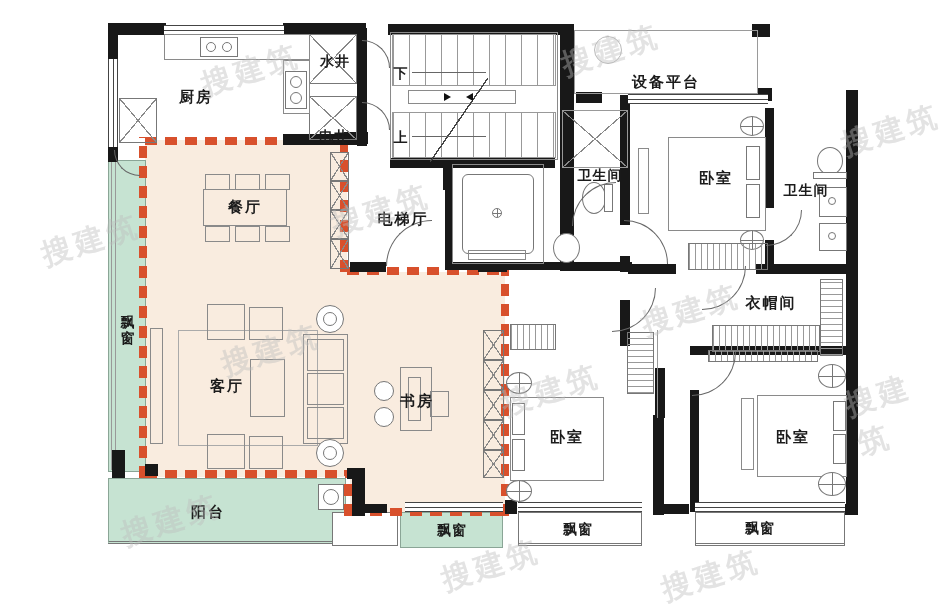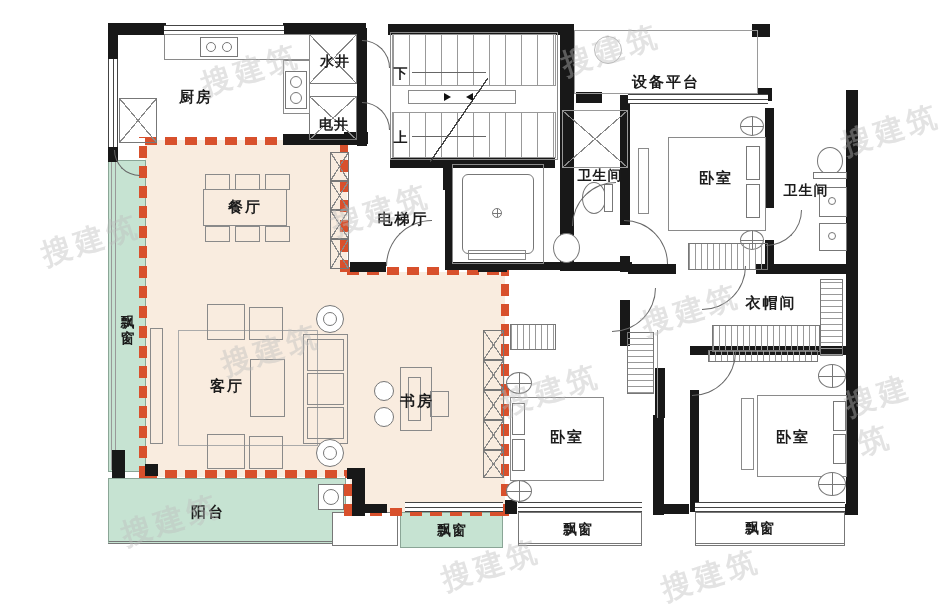--- a/index.html
+++ b/index.html
@@ -229,21 +229,21 @@
   <div class="box" style="left:833px;top:434px;width:13px;height:30px"></div>
   <div class="tgt" style="left:818px;top:364px;width:28px;height:24px"></div>
   <div class="tgt" style="left:818px;top:472px;width:28px;height:24px"></div>
   <div class="thin" style="left:741px;top:398px;width:13px;height:72px"></div>
 
   <div class="box" style="left:318px;top:484px;width:26px;height:26px"></div>
   <div class="circ" style="left:323px;top:489px;width:16px;height:16px"></div>
 
   <span class="lbl" style="left:196px;top:97px">厨房</span>
   <span class="lbl sm" style="left:335px;top:61px">水井</span>
-  <span class="lbl sm" style="left:334px;top:124px">电井</span>
+  <span class="lbl sm" style="left:334px;top:136px">电井</span>
   <span class="lbl sm" style="left:401px;top:73px">下</span>
   <span class="lbl sm" style="left:401px;top:137px">上</span>
   <span class="lbl" style="left:666px;top:82px">设备平台</span>
   <span class="lbl" style="left:403px;top:219px">电梯厅</span>
   <span class="lbl sm" style="left:600px;top:175px">卫生间</span>
   <span class="lbl" style="left:716px;top:178px">卧室</span>
   <span class="lbl sm" style="left:806px;top:190px">卫生间</span>
   <span class="lbl" style="left:245px;top:207px">餐厅</span>
   <span class="lbl" style="left:771px;top:303px">衣帽间</span>
   <span class="lblV" style="left:128px;top:318px">飘窗</span>

